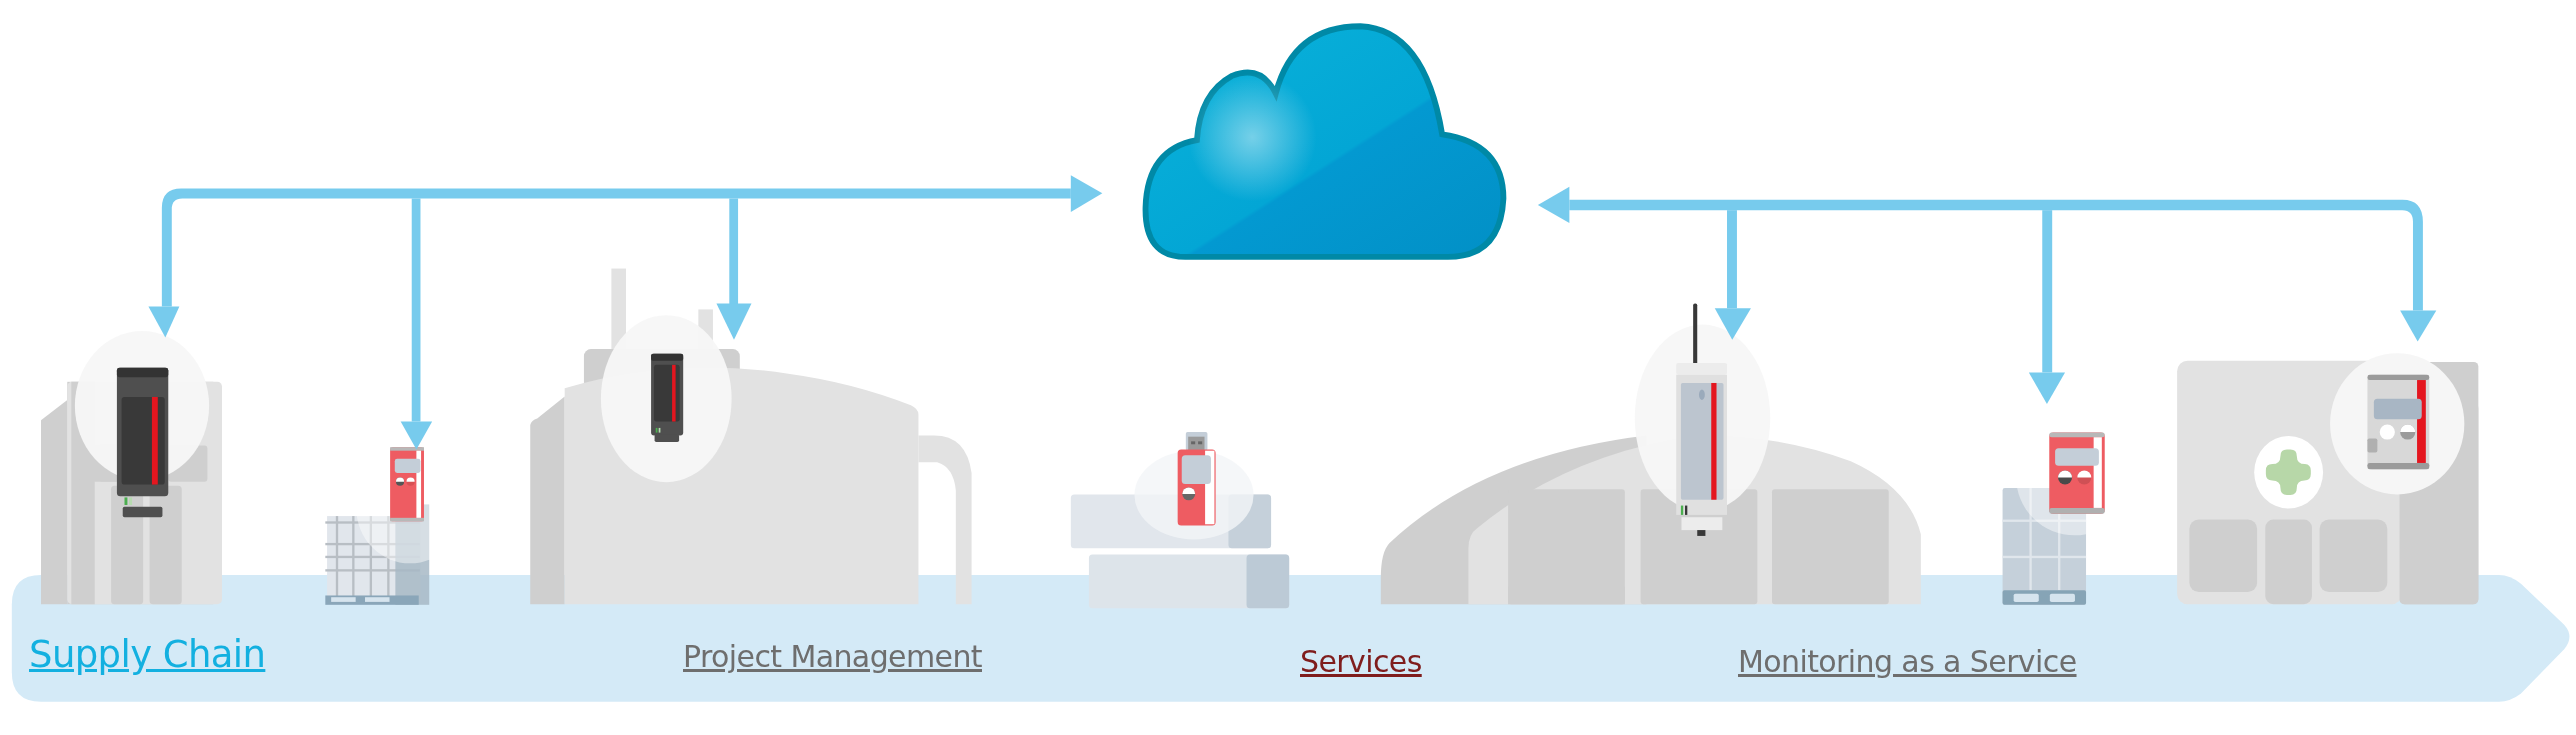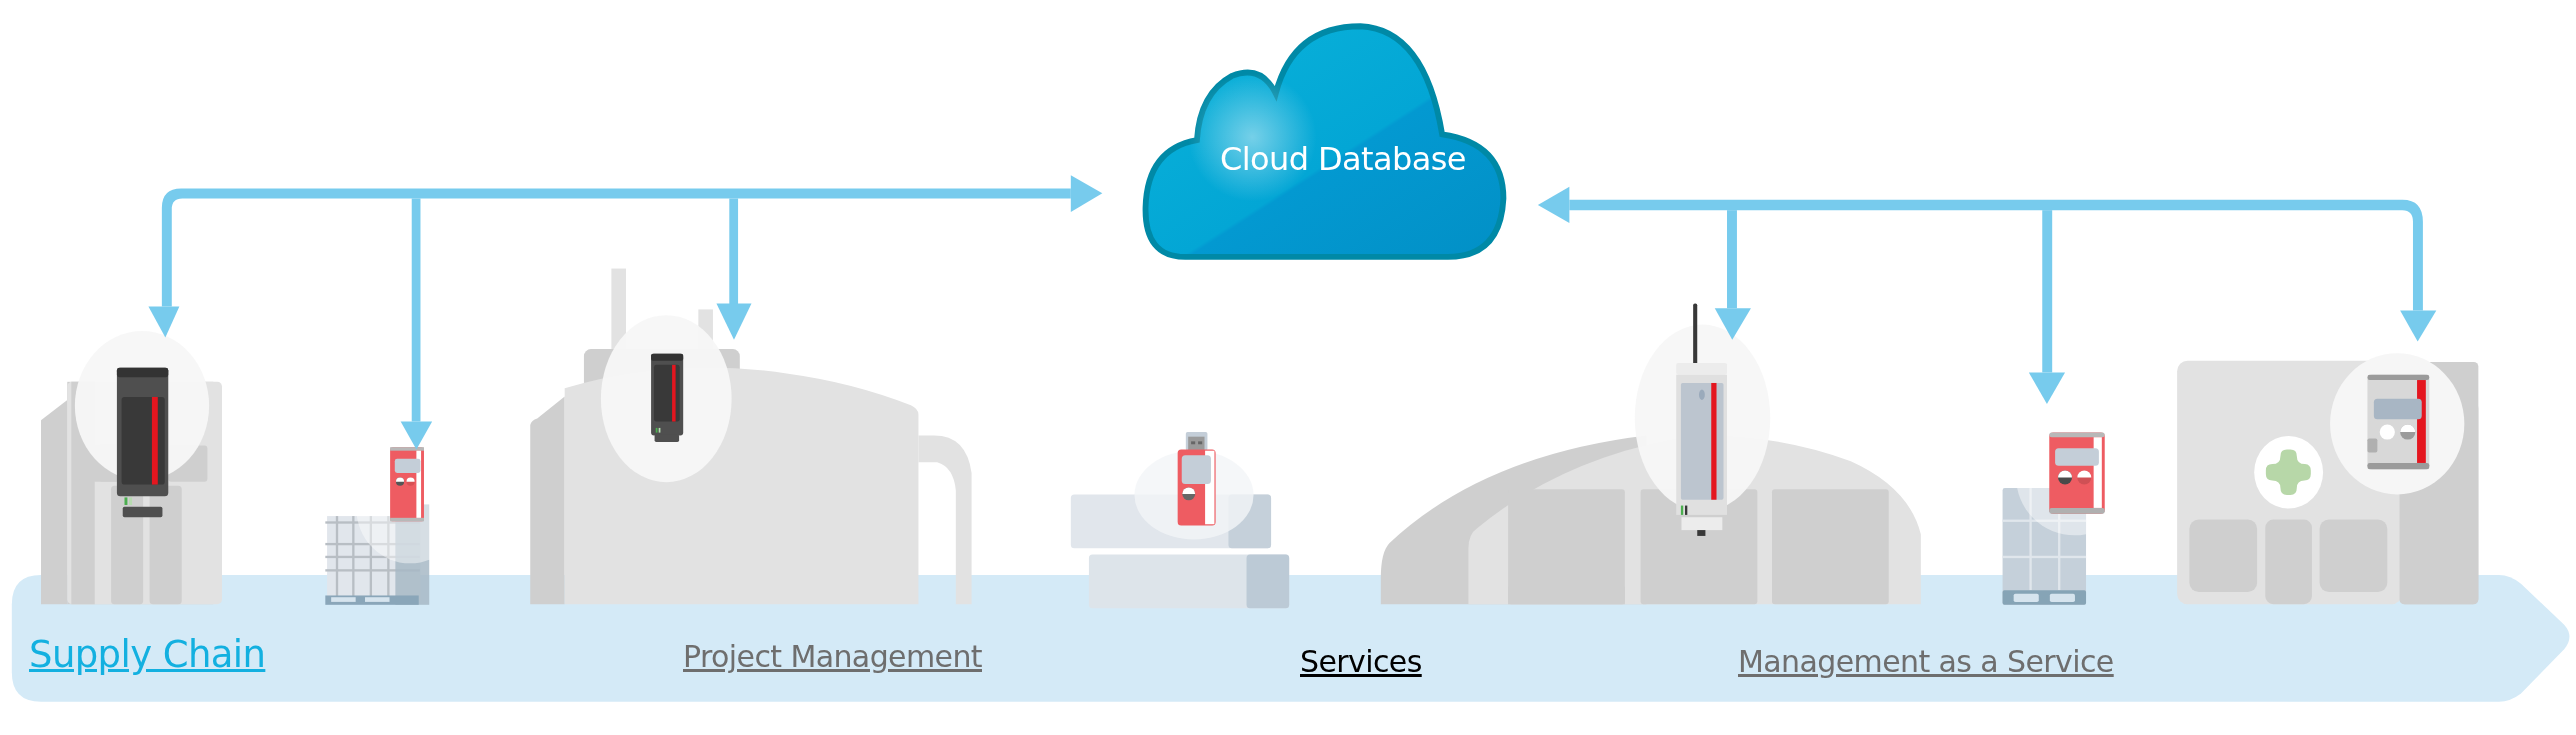--- a/index.html
+++ b/index.html
@@ -211,20 +211,19 @@
     <path d="M4111 532 H4173 L4141 585 Z"></path>
   </g>
 
   <g>
     <path d="M2030 440 Q1960 440 1962 355 Q1965 255 2050 240 Q2055 160 2110 130 Q2160 110 2185 160 Q2215 45 2330 45 Q2440 50 2470 230 Q2575 245 2575 340 Q2570 440 2480 440 Z" fill="url(#cloudGrad)" stroke="#0089a6" stroke-width="10"></path>
     <ellipse cx="2145" cy="235" rx="110" ry="110" fill="url(#cloudGlow)"></ellipse>
   </g>
 </svg>
 
 <div class="cloud-text">
-  <div>Cloud Database</div>
 </div>
 
 <div class="label lbl-supply" style="color:#13b0e0;">Supply Chain</div>
 <div class="label lbl-pm" style="color:#6e6e6e;text-align:center;">Project Management</div>
-<div class="label lbl-services" style="color:#000000;">Services</div>
-<div class="label lbl-maas" style="color:#6e6e6e;">Management as a Service</div>
+<div class="label lbl-services" style="color:#7f1d1d;">Services</div>
+<div class="label lbl-maas" style="color:#6e6e6e;">Monitoring as a Service</div>
 
 
 </body></html>

